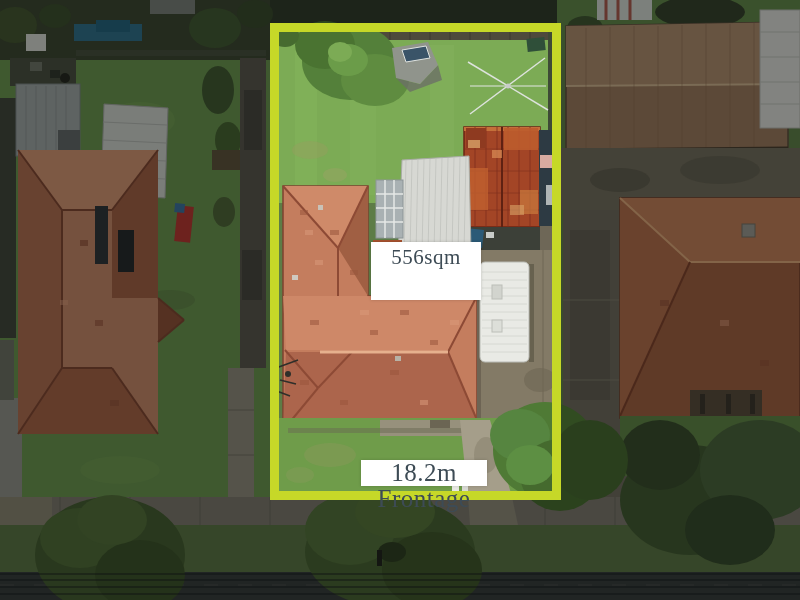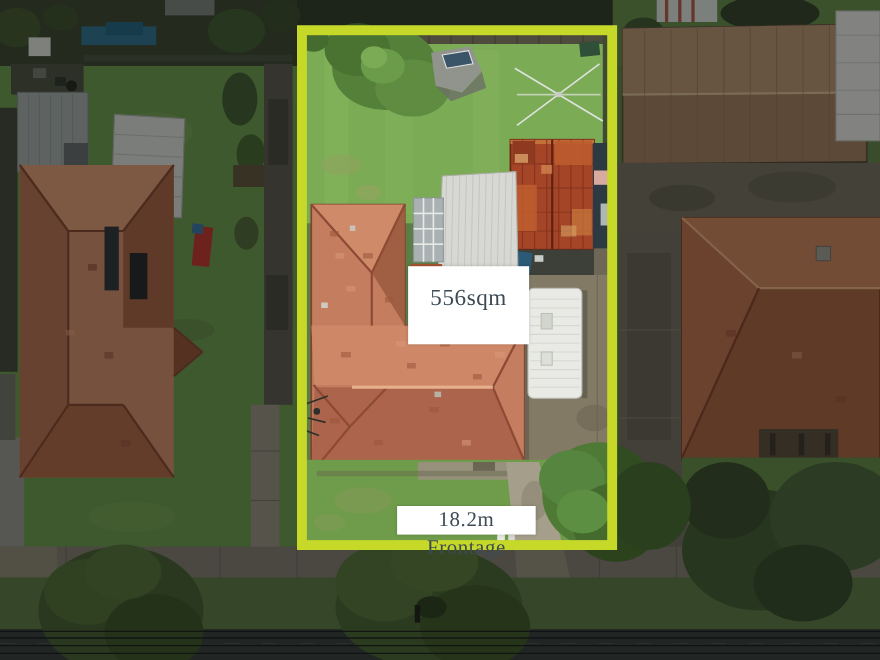--- a/index.html
+++ b/index.html
@@ -1,21 +1,21 @@
 <!DOCTYPE html>
 <html><head>
 <meta charset="utf-8">
 <style>
   html,body{margin:0;padding:0;background:#222;}
   .stage{position:relative;width:800px;height:600px;overflow:hidden;font-family:"Liberation Serif",serif;}
   .photo-svg{position:absolute;left:0;top:0;width:800px;height:600px;display:block;}
   .label{position:absolute;background:#ffffff;color:#3d4b55;text-align:center;
          box-shadow:0 0 3px rgba(0,0,0,.18);}
-  .area-label{left:371px;top:242px;width:110px;height:56px;font-size:21px;line-height:26px;padding-top:15px;letter-spacing:.5px;text-align:center;}
-  .frontage-label{left:361px;top:460px;width:126px;height:26px;font-size:19px;line-height:26px;letter-spacing:.5px;}
+  .area-label{left:371px;top:242px;width:110px;height:56px;font-size:21px;line-height:26px;padding-top:2px;letter-spacing:.5px;text-align:center;}
+  .frontage-label{left:361px;top:460px;width:126px;height:26px;font-size:25px;line-height:26px;letter-spacing:.5px;}
 </style>
 </head>
 <body>
 
 <div class="stage">
 <svg class="photo-svg" viewBox="0 0 800 600">
 
   <g>
     <rect x="0" y="0" width="800" height="600" fill="#5d7c46"></rect>
     <rect x="0" y="0" width="800" height="30" fill="#2e3828"></rect>

